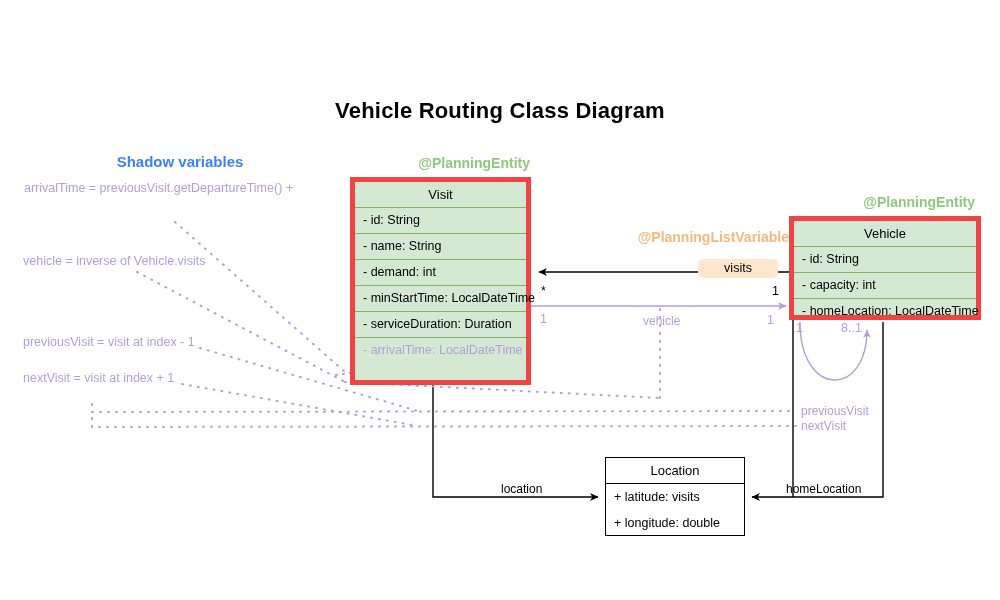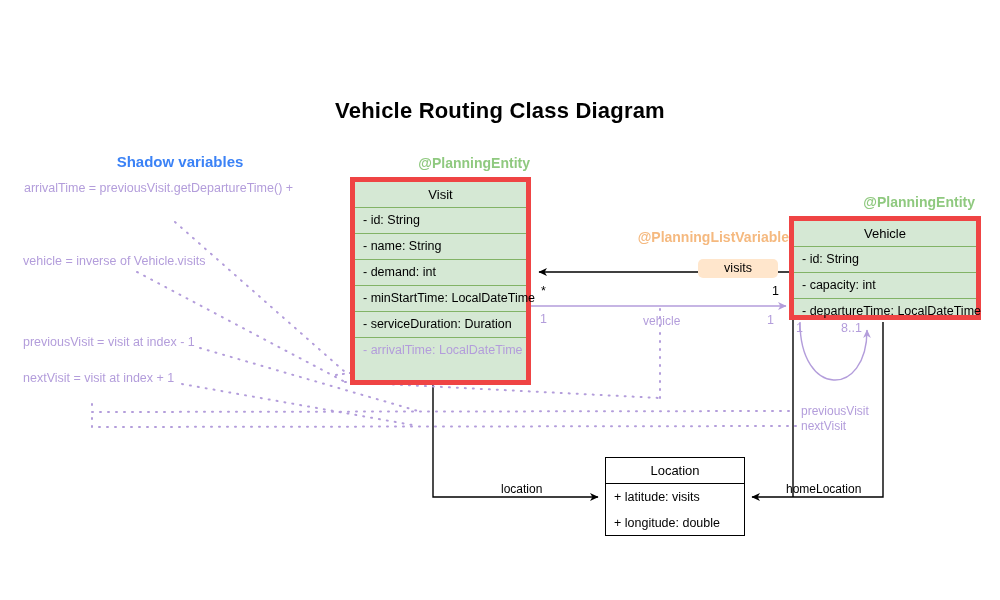--- a/index.html
+++ b/index.html
@@ -206,21 +206,21 @@
     <div class="attr">- serviceDuration: Duration</div>
     <div class="attr shadow">- arrivalTime: LocalDateTime</div>
   </div>
 
   <div class="stereotype" style="left:795px; top:194px; width:180px;">@PlanningEntity</div>
 
   <div class="uml-class" style="left:789px; top:216px; width:192px; height:104px;">
     <div class="class-name">Vehicle</div>
     <div class="attr">- id: String</div>
     <div class="attr">- capacity: int</div>
-    <div class="attr">- departureTime: LocalDateTime</div>
+    <div class="attr">- homeLocation: LocalDateTime</div>
   </div>
 
   <div class="stereotype orange" style="left:609px; top:229px; width:180px;">@PlanningListVariable</div>
 
   <div class="badge" style="left:698px; top:251px; width:80px;margin-top:8px;">visits</div>
 
   <div class="uml-class plain" style="left:605px; top:457px; width:140px; height:79px;">
     <div class="class-name">Location</div>
     <div class="attr" style="line-height:26px;">+ latitude: visits</div>
     <div class="attr" style="line-height:26px;">+ longitude: double</div>

